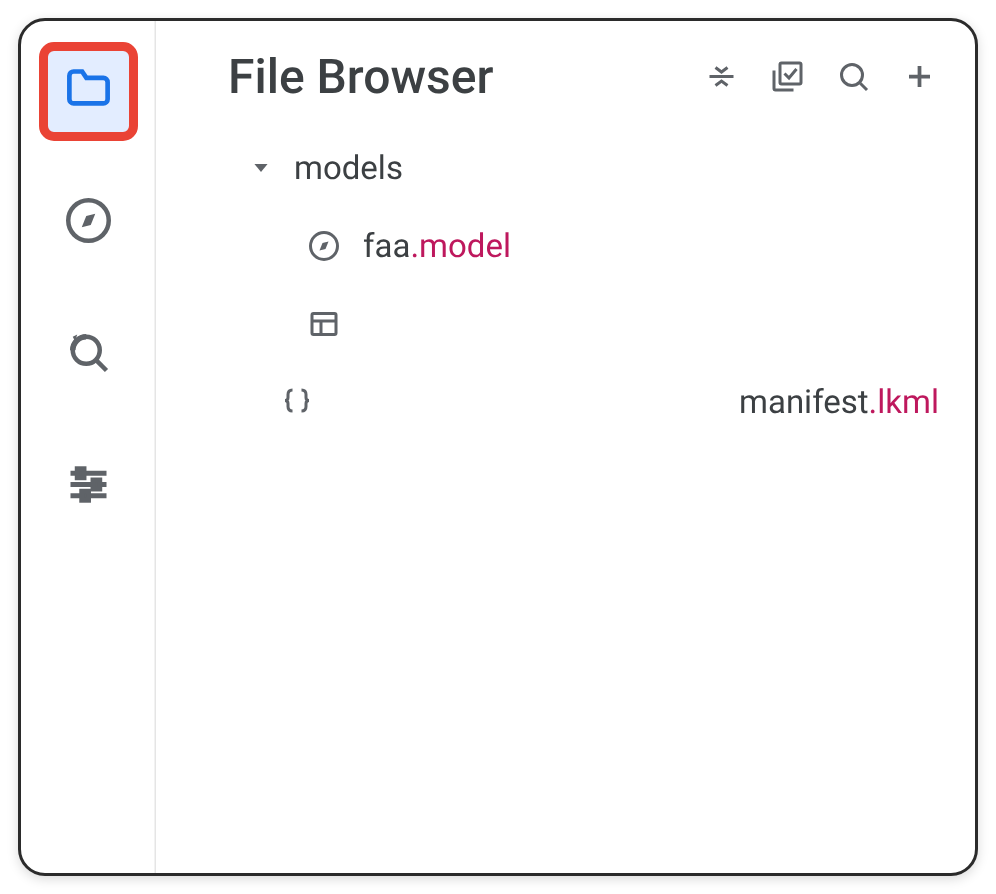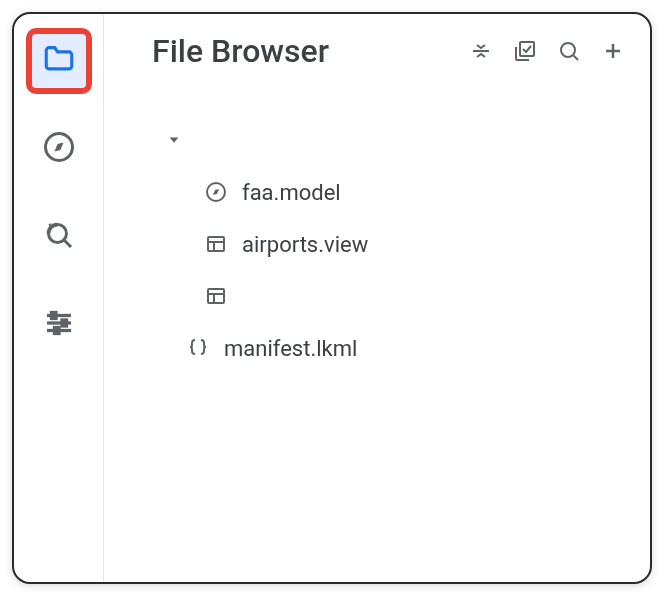--- a/index.html
+++ b/index.html
@@ -52,21 +52,21 @@
     .main {
       flex: 1;
       padding: 18px 24px 18px 18px;
       display: flex;
       flex-direction: column;
     }
     .header {
       display: flex;
       align-items: center;
       justify-content: space-between;
-      margin-bottom: 44px;
+      margin-bottom: 16px;
       padding-left: 30px;
     }
     .title {
       font-size: 32px;
       font-weight: 500;
       color: #3c4043;
     }
     .header-actions {
       display: flex;
       gap: 18px;
@@ -102,22 +102,22 @@
     }
     .file-icon {
       width: 28px;
       height: 28px;
       display: flex;
       align-items: center;
       justify-content: center;
       color: #5f6368;
     }
     .children { padding-left: 38px; }
-    .file-name .ext { color: #404040; }
-    .root-file { padding-left: 20px; }
+    .file-name .ext { color: #be185d; }
+    .root-file { padding-left: 20px; justify-content: space-between; }
   </style>
 </head>
 <body>
 
 <div class="window">
   <div class="sidebar">
     <div class="sidebar-btn active">
       <span>
         <svg viewBox="0 0 24 24" fill="none" stroke="currentColor" stroke-width="2.2">
             <path d="M3 6a2 2 0 0 1 2-2h4l2 3h8a2 2 0 0 1 2 2v8a2 2 0 0 1-2 2H5a2 2 0 0 1-2-2V6z"></path>
@@ -190,20 +190,21 @@
     </div>
 
     <div class="tree">
 
       <div class="tree-row">
         <span class="chev">
           <svg viewBox="0 0 16 16" width="14" height="14" fill="currentColor">
               <path d="M3 5l5 6 5-6z"></path>
             </svg>
         </span>
+        <span>models</span>
       </div>
       <div class="children">
         <div class="tree-row">
           <span class="file-icon">
             <svg viewBox="0 0 24 24" width="24" height="24" fill="none" stroke="currentColor" stroke-width="2">
                 <circle cx="12" cy="12" r="9"></circle>
                 <path d="M15 9l-2 5-4 1 2-5 4-1z" fill="currentColor" stroke="none"></path>
               </svg>
           </span>
           <span class="file-name"><span>faa</span><span class="ext">.model</span></span>
@@ -212,30 +213,20 @@
 
       <div class="children">
         <div class="tree-row">
           <span class="file-icon">
             <svg viewBox="0 0 24 24" width="24" height="24" fill="none" stroke="currentColor" stroke-width="2">
                 <rect x="4" y="5" width="16" height="14" rx="1"></rect>
                 <line x1="4" y1="10" x2="20" y2="10"></line>
                 <line x1="10" y1="10" x2="10" y2="19"></line>
               </svg>
           </span>
-          <span class="file-name"><span>airports</span><span class="ext">.view</span></span>
-        </div>
-        <div class="tree-row">
-          <span class="file-icon">
-            <svg viewBox="0 0 24 24" width="24" height="24" fill="none" stroke="currentColor" stroke-width="2">
-                <rect x="4" y="5" width="16" height="14" rx="1"></rect>
-                <line x1="4" y1="10" x2="20" y2="10"></line>
-                <line x1="10" y1="10" x2="10" y2="19"></line>
-              </svg>
-          </span>
         </div>
       </div>
 
       <div class="tree-row root-file">
         <span class="file-icon">
           <svg viewBox="0 0 24 24" width="24" height="24" fill="none" stroke="currentColor" stroke-width="2">
               <path d="M9 4c-2 0-3 1-3 3v2c0 1.5-1 2-2 2 1 0 2 .5 2 2v2c0 2 1 3 3 3"></path>
               <path d="M15 4c2 0 3 1 3 3v2c0 1.5 1 2 2 2-1 0-2 .5-2 2v2c0 2-1 3-3 3"></path>
             </svg>
         </span>

